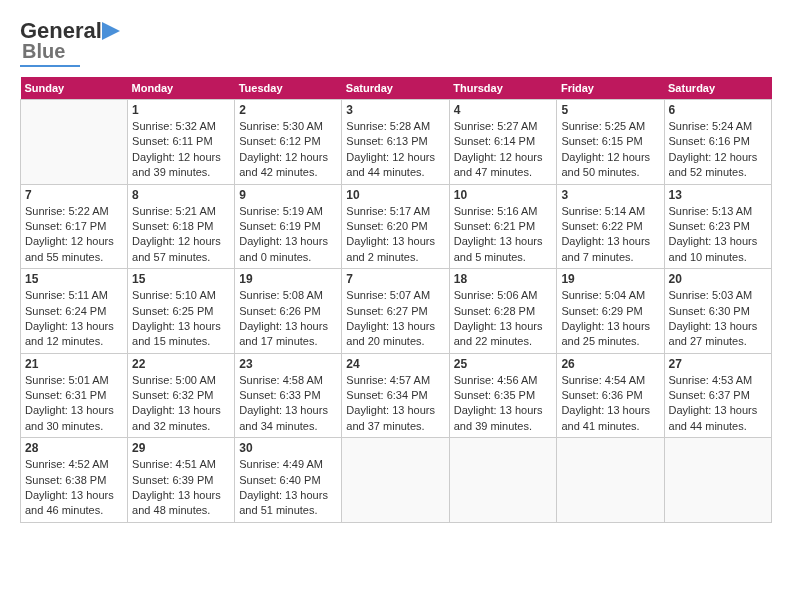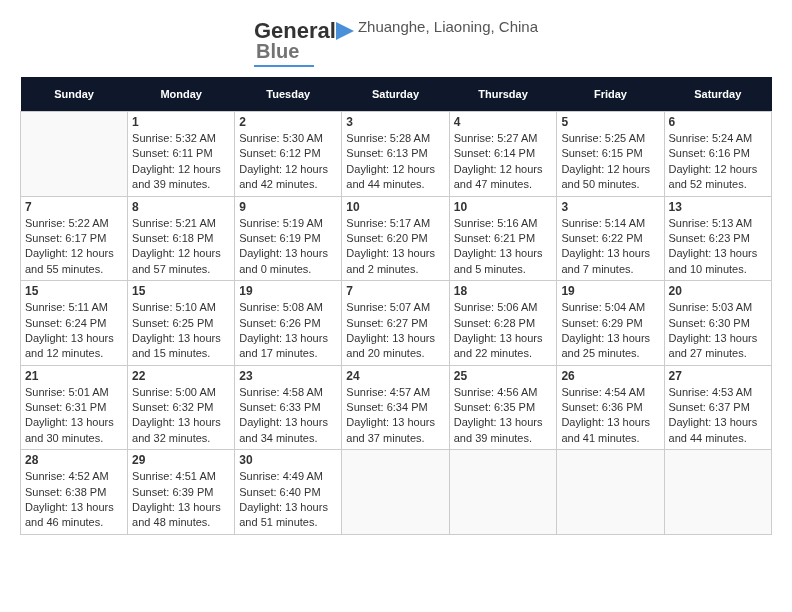--- a/index.html
+++ b/index.html
@@ -8,21 +8,21 @@
       background: #fff;
       width: 792px;
       height: 612px;
       overflow: hidden;
     }
     .container {
       padding: 18px 20px 10px 20px;
     }
     .header {
       display: flex;
-      justify-content: center;
+      justify-content: space-between;
       align-items: flex-start;
       margin-bottom: 10px;
     }
     .logo {
       display: flex;
       flex-direction: column;
       align-items: flex-start;
     }
     .logo-line {
       width: 60px;
@@ -41,24 +41,24 @@
     .location {
       font-size: 15px;
       color: #555;
     }
     table {
       width: 100%;
       border-collapse: collapse;
       font-size: 9.5px;
     }
     thead tr th {
-      background: #0f172a;
+      background: #be185d;
       color: #fff;
-      padding: 11px 4px;
-      text-align: center;
+      padding: 5px 4px;
+      text-align: left;
       font-size: 11px;
       font-weight: bold;
     }
     tbody tr td {
       border: 1px solid #ccc;
       vertical-align: top;
       padding: 3px 4px;
       width: 113px;
       height: 78px;
       color: #333;
@@ -86,21 +86,20 @@
       <div style="display:flex; align-items:center;">
         <span style="font-size:22px; font-weight:bold; color:#333;">General</span>
         <svg width="22" height="18" viewBox="0 0 22 18">
           <polygon points="0,0 18,9 0,18" fill="#4a90d9"></polygon>
         </svg>
       </div>
       <div style="font-size:20px; font-weight:bold; color:#737373; margin-top:-4px; margin-left:2px;">Blue</div>
       <div class="logo-line"></div>
     </div>
     <div class="title-block">
-      <div class="location">Zhuanghe, Liaoning, China</div>
     </div>
   </div>
 
   <table>
     <thead>
       <tr>
         <th>Sunday</th>
         <th>Monday</th>
         <th>Tuesday</th>
         <th>Saturday</th>

